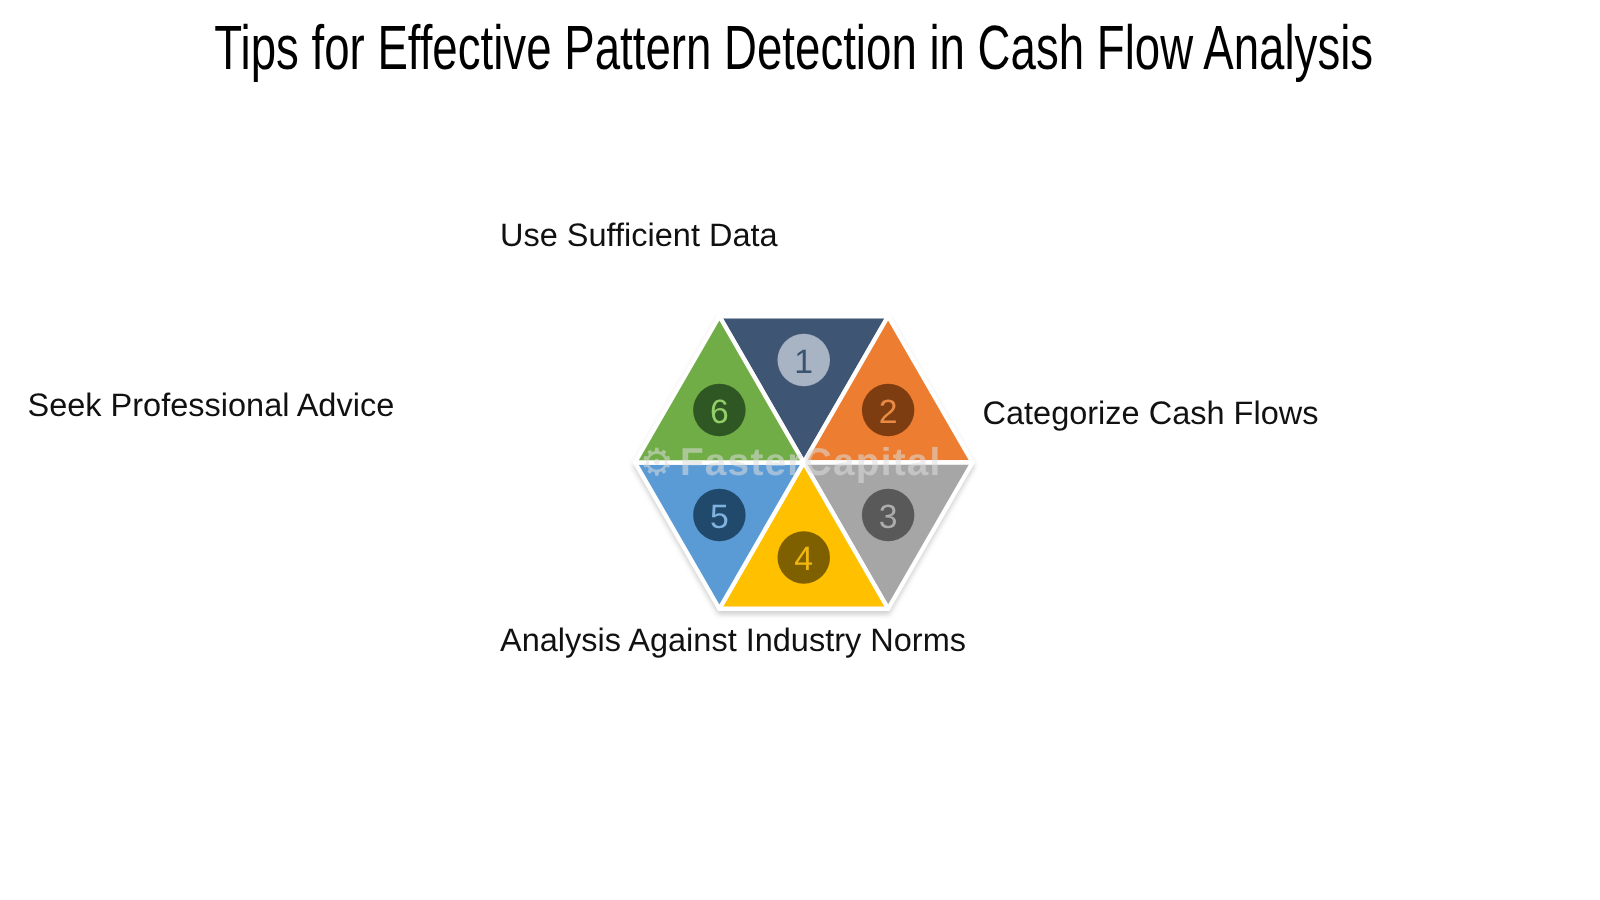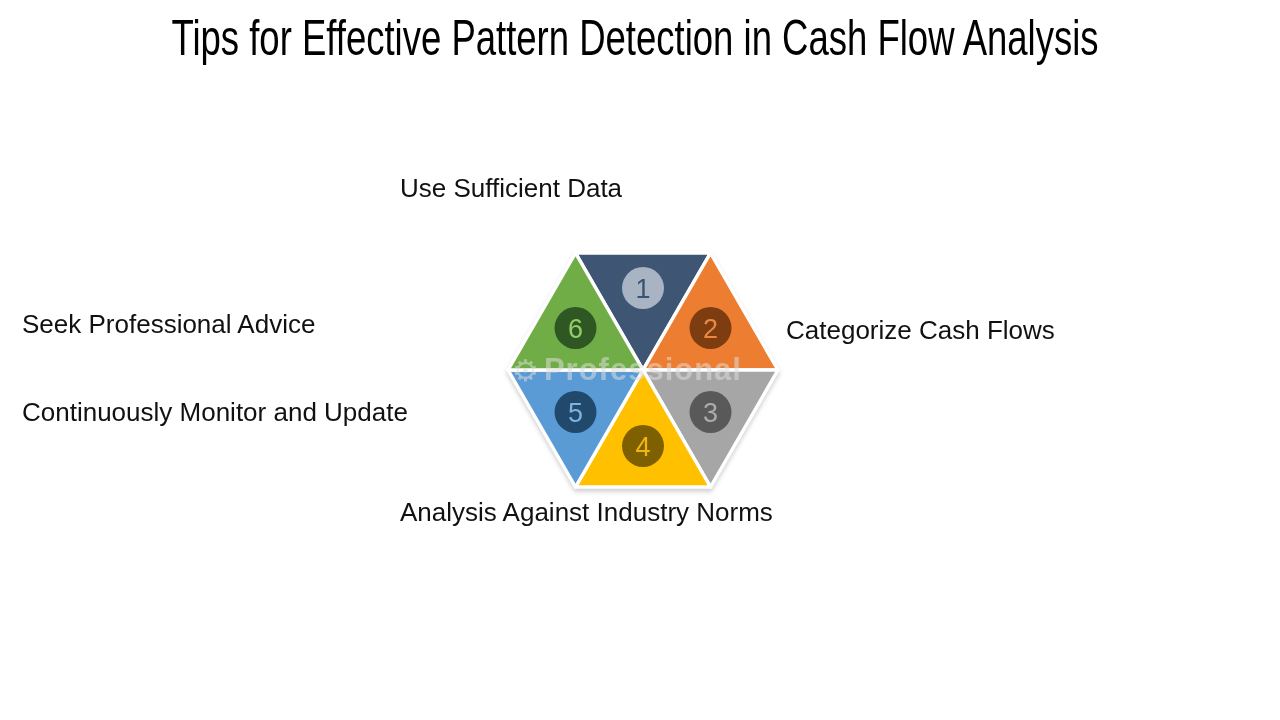--- a/index.html
+++ b/index.html
@@ -116,22 +116,21 @@
 
     <circle cx="77.5" cy="170" r="21" fill="#20496B"></circle>
     <text x="77.5" y="171" fill="#7FB2DE">5</text>
 
     <circle cx="77.5" cy="86" r="21" fill="#2F5723"></circle>
     <text x="77.5" y="87" fill="#93CD69">6</text>
   </svg>
 
   <div class="watermark">
     <span class="gear">⚙</span>
-    <span>Professional</span>
+    <span>FasterCapital</span>
   </div>
 
   <div class="label lbl-1">Use Sufficient Data</div>
   <div class="label lbl-2">Categorize Cash Flows</div>
   <div class="label lbl-4">Analysis Against Industry Norms</div>
-  <div class="label lbl-5">Continuously Monitor and Update</div>
   <div class="label lbl-6">Seek Professional Advice</div>
 
 </div>
 
 </body></html>

